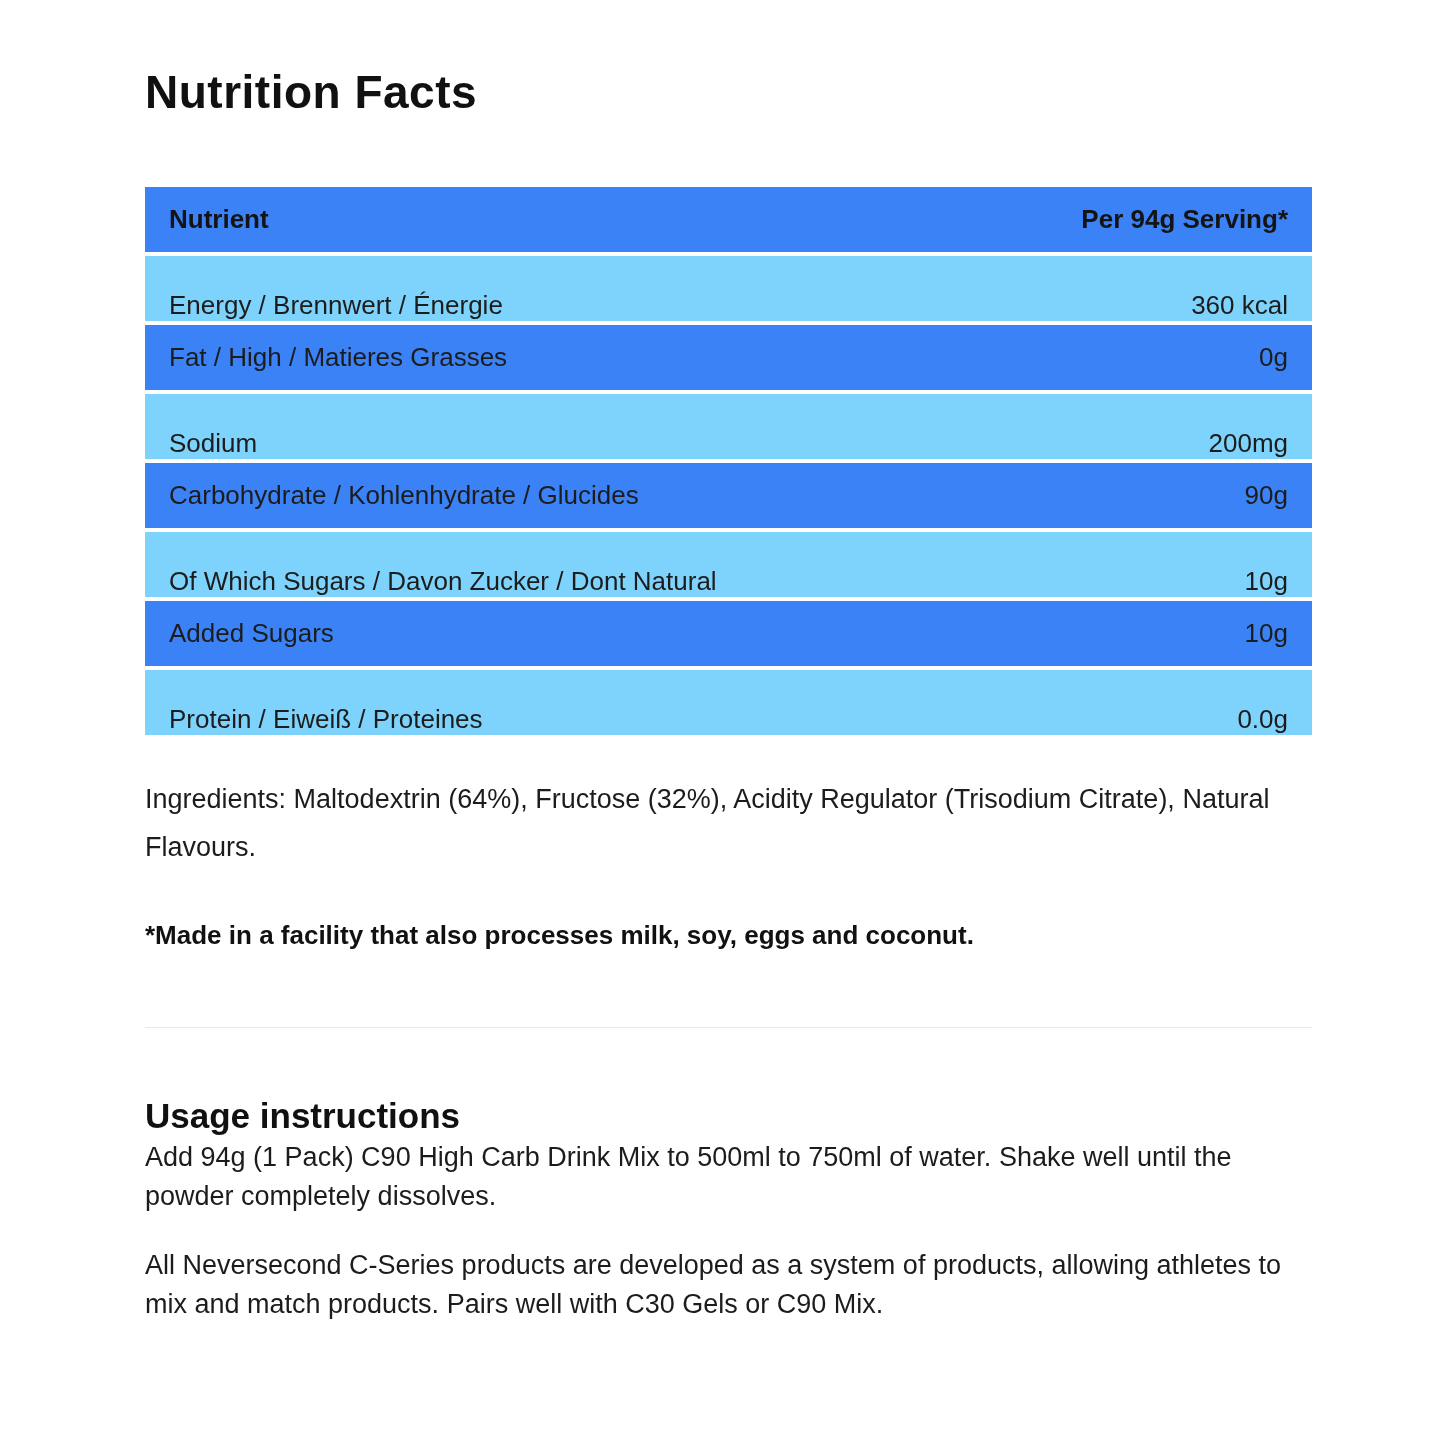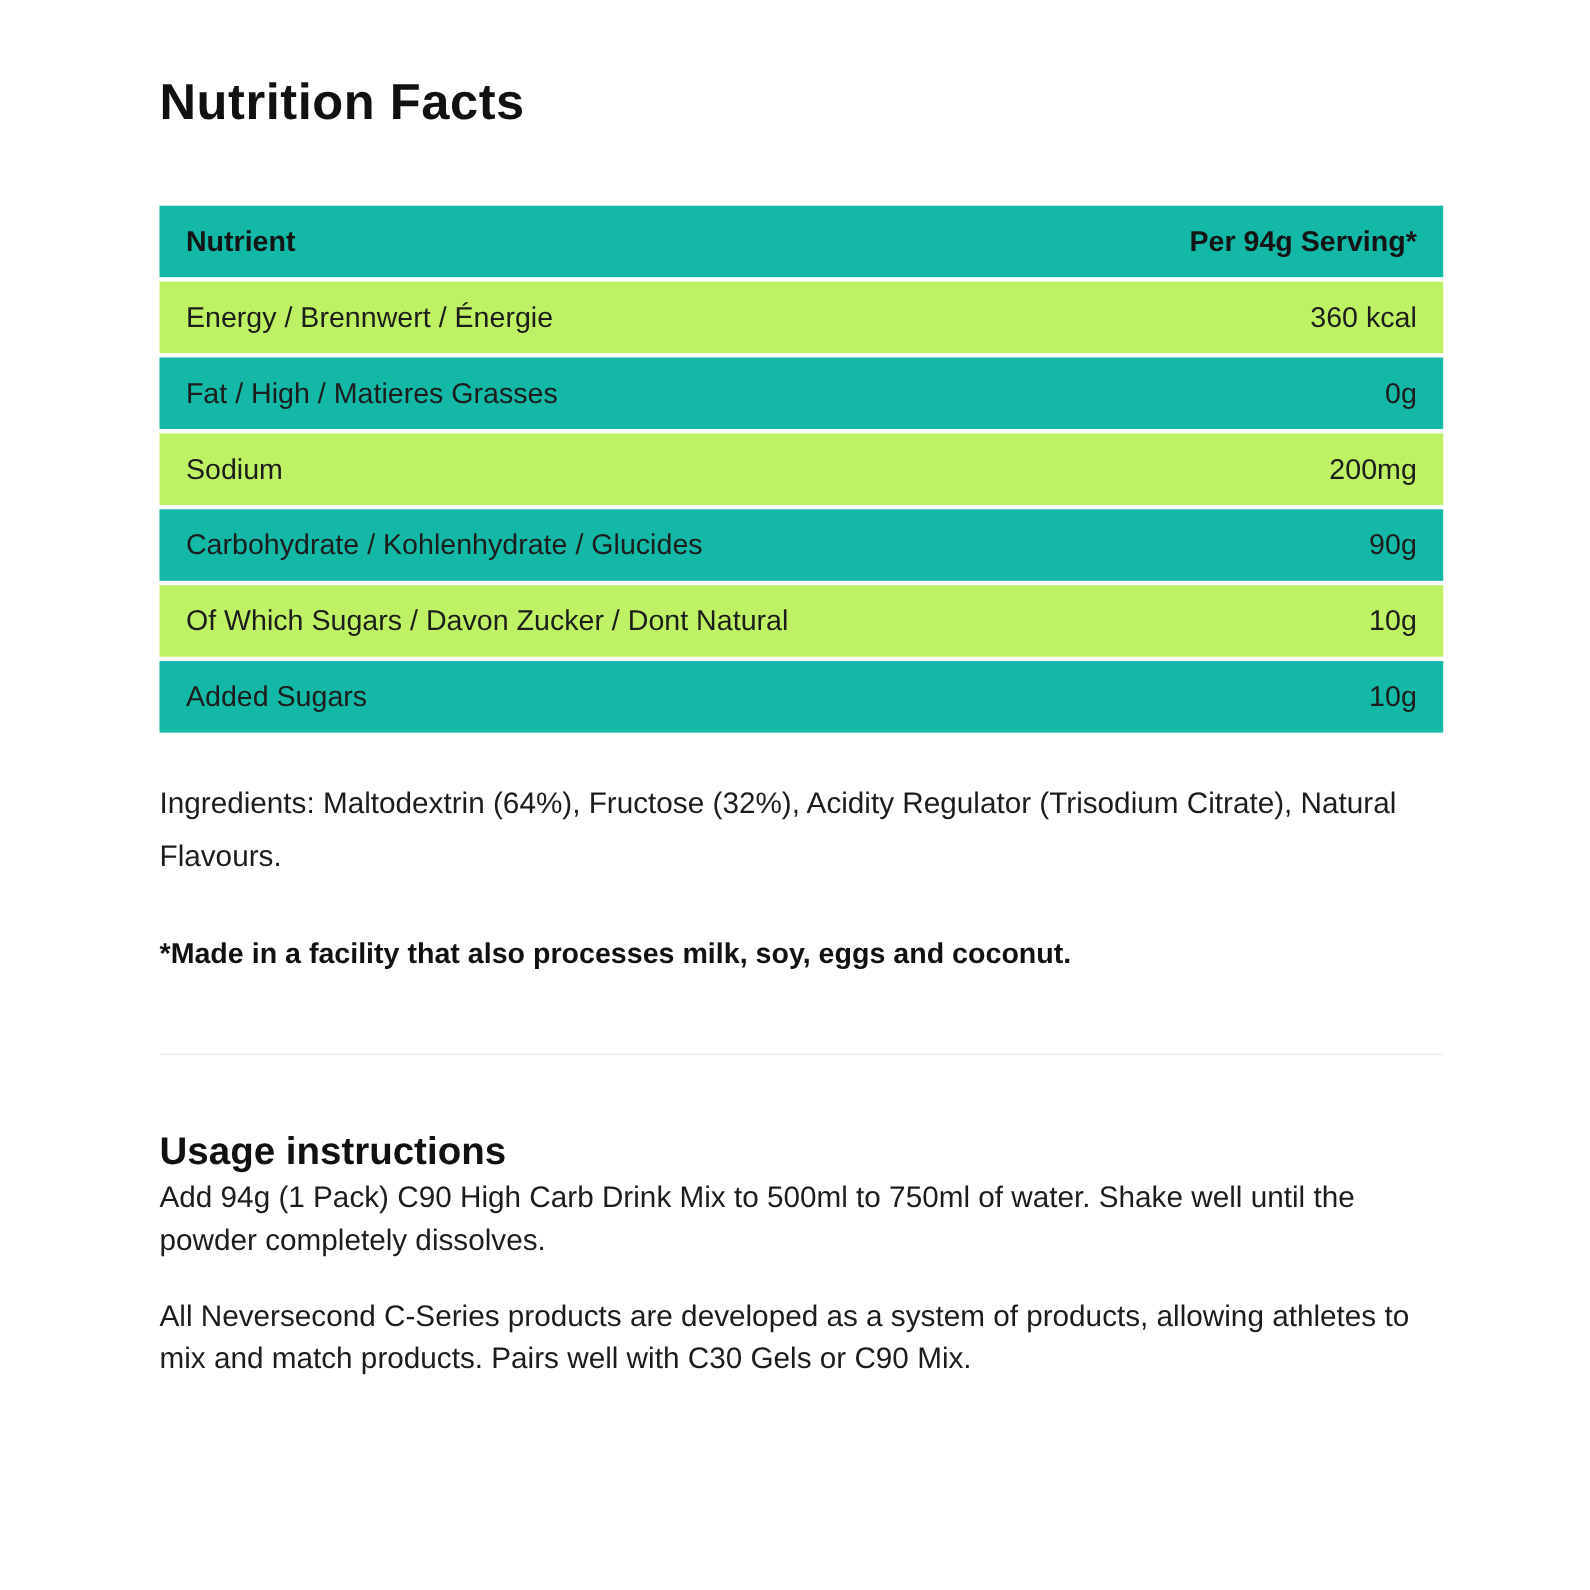--- a/index.html
+++ b/index.html
@@ -35,25 +35,25 @@
     width: 100%;
   }
   .t-row {
     display: flex;
     align-items: center;
     justify-content: space-between;
     height: 65px;
     margin-bottom: 4px;
     padding: 0 24px;
     font-size: 26px;
-    background: #14b8a6;
+    background: #3b82f6;
   }
   .t-row:last-child { margin-bottom: 0; }
   .t-row.header { font-weight: 700; color: #141414; }
-  .t-row.dark { background: #bef264; }
+  .t-row.dark { background: #7dd3fc; align-items: flex-end; }
   .t-row .cell-left { text-align: left; white-space: nowrap; }
   .t-row .cell-right { text-align: right; white-space: nowrap; }
   p.ingredients {
     margin-top: 40px;
     font-size: 27px;
     line-height: 48px;
     color: #1c1c1c;
   }
   p.allergen {
     margin-top: 46px;
@@ -114,20 +114,24 @@
         <span class="cell-right">90g</span>
       </div>
       <div class="t-row dark">
         <span class="cell-left">Of Which Sugars / Davon Zucker / Dont Natural</span>
         <span class="cell-right">10g</span>
       </div>
       <div class="t-row">
         <span class="cell-left">Added Sugars</span>
         <span class="cell-right">10g</span>
       </div>
+      <div class="t-row dark">
+        <span class="cell-left">Protein / Eiweiß / Proteines</span>
+        <span class="cell-right">0.0g</span>
+      </div>
     </div>
 
     <p class="ingredients">Ingredients: Maltodextrin (64%), Fructose (32%), Acidity Regulator (Trisodium Citrate), Natural Flavours.</p>
 
     <p class="allergen">*Made in a facility that also processes milk, soy, eggs and coconut.</p>
 
     <hr class="divider">
 
     <h2 class="usage-title">Usage instructions</h2>
 

